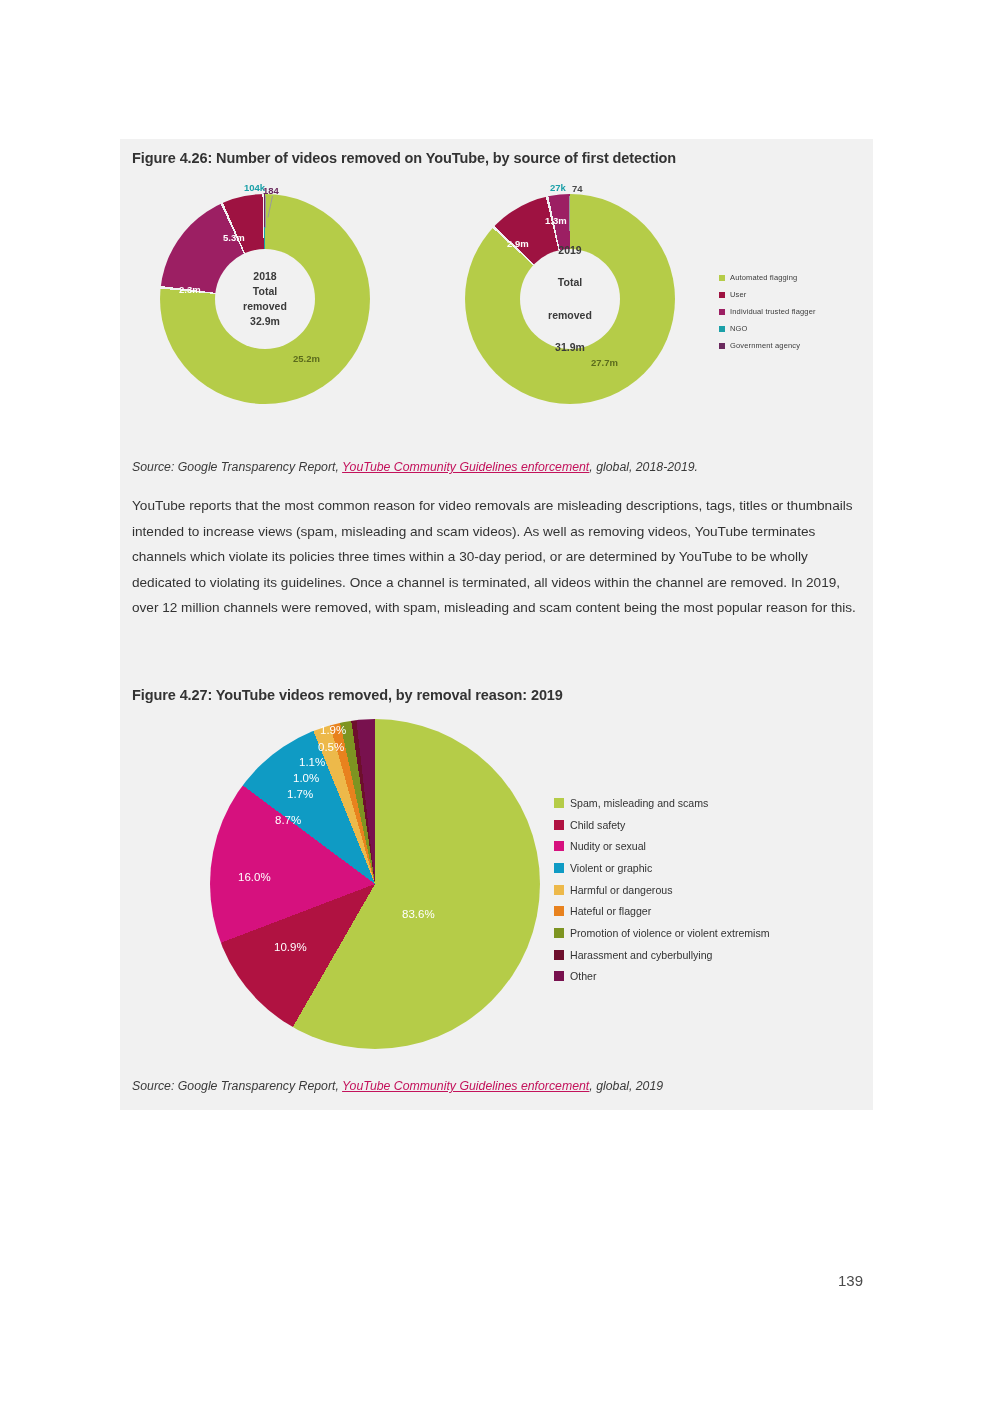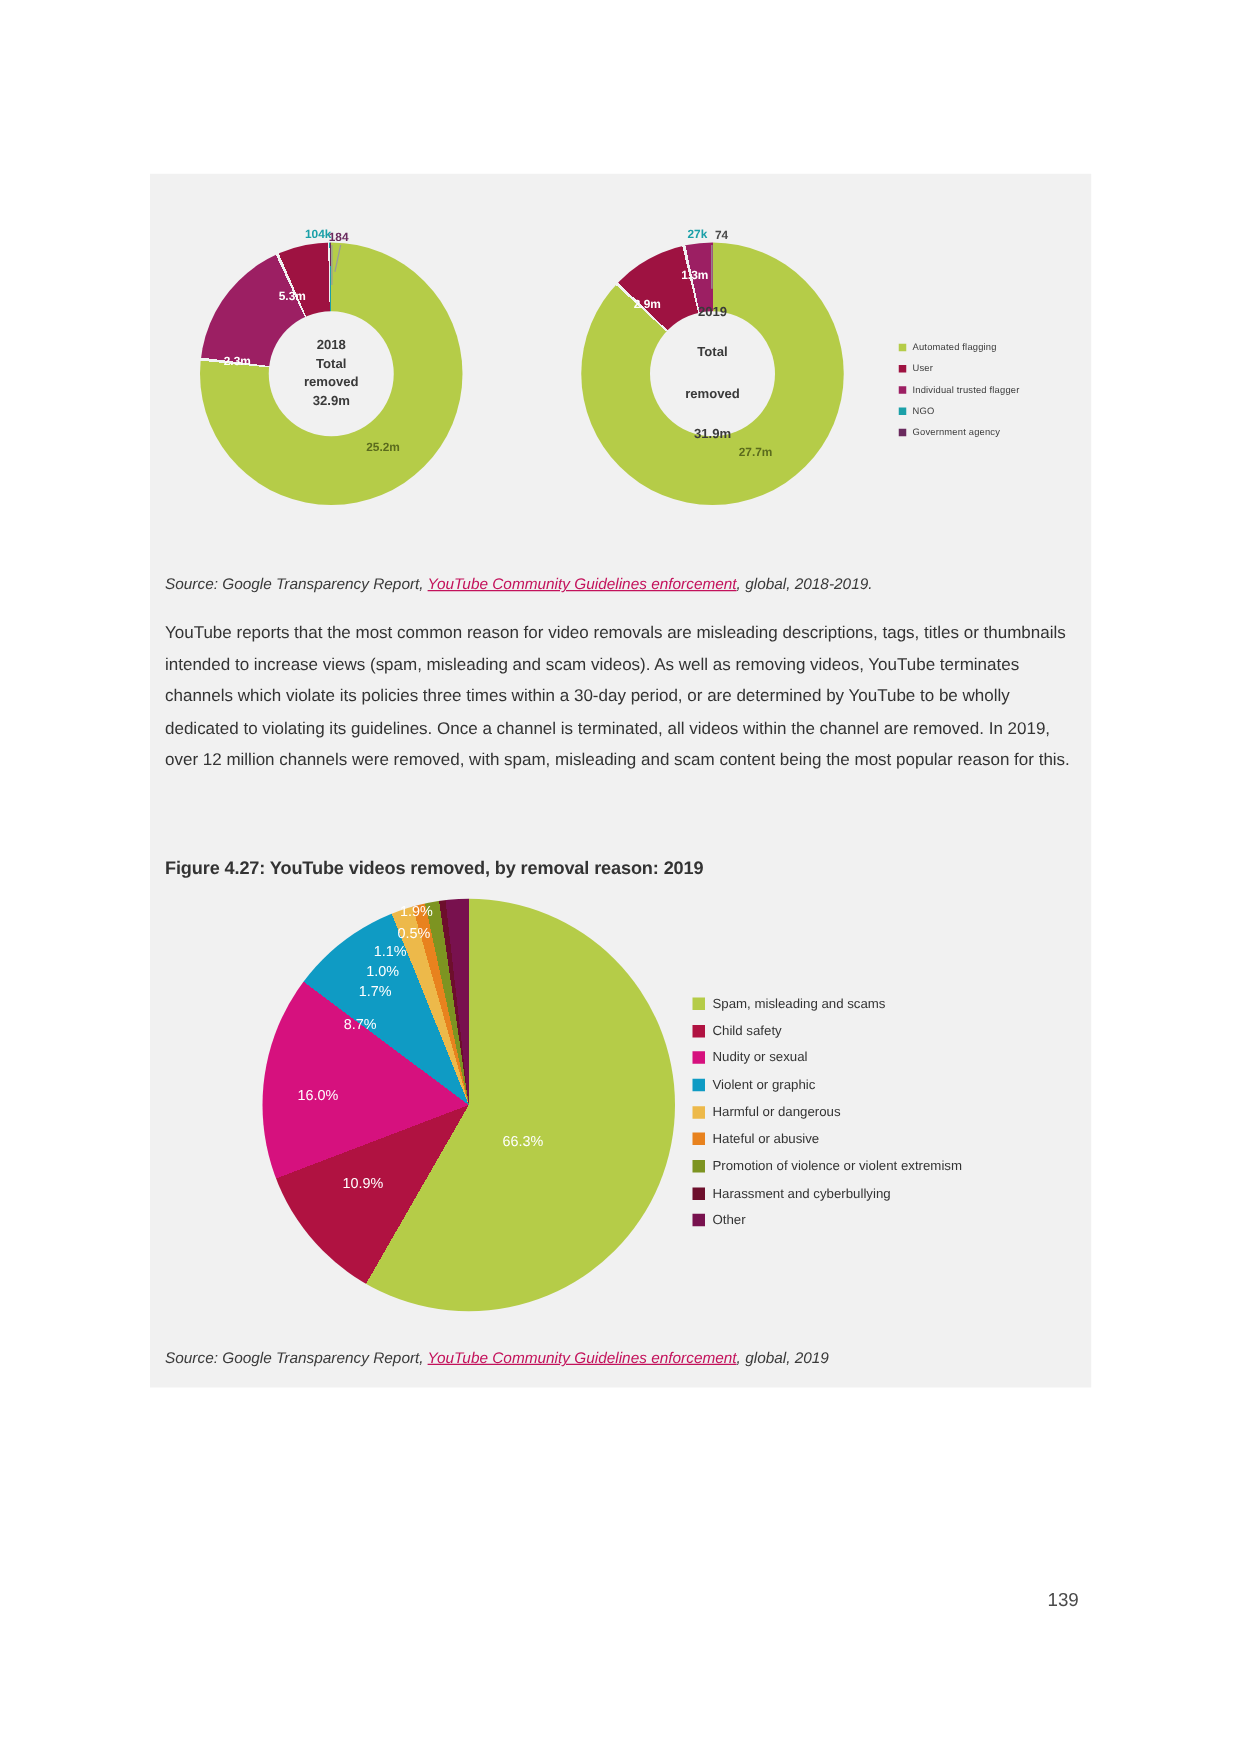--- a/index.html
+++ b/index.html
@@ -120,20 +120,21 @@
     color: #4a4a4a;
   }
 </style>
 </head>
 <body>
 
 <div class="page">
 
   <div class="content-block">
 
+    <div class="fig-title" id="fig426-title">Figure 4.26: Number of videos removed on YouTube, by source of first detection</div>
 
     <div class="donut-wrap" style="left:40px; top:55px; width:210px; height:210px;">
       <div class="donut" style="width:210px; height:210px;
            background: conic-gradient(
              #b5cc48 0deg 275.7deg,
              #f1f1f1 275.7deg 277.1deg,
              #9c1f63 277.1deg 335.0deg,
              #f1f1f1 335.0deg 336.4deg,
              #9e1241 336.4deg 358.6deg,
              #f1f1f1 358.6deg 359.2deg,
@@ -217,21 +218,21 @@
              #b5cc48 0deg 209.88deg,
              #b01241 209.88deg 249.12deg,
              #d6117e 249.12deg 306.72deg,
              #0f9bc4 306.72deg 338.04deg,
              #edb94a 338.04deg 344.16deg,
              #e8821e 344.16deg 347.76deg,
              #7d9421 347.76deg 351.72deg,
              #6d0f2c 351.72deg 353.52deg,
              #78114e 353.52deg 360deg);"></div>
 
-      <div class="pie-lbl" style="left:192px; top:189px;">66.3%</div>
+      <div class="pie-lbl" style="left:192px; top:189px;">83.6%</div>
       <div class="pie-lbl" style="left:64px; top:222px;">10.9%</div>
       <div class="pie-lbl" style="left:28px; top:152px;">16.0%</div>
       <div class="pie-lbl" style="left:65px; top:95px;">8.7%</div>
       <div class="pie-lbl" style="left:77px; top:69px;">1.7%</div>
       <div class="pie-lbl" style="left:83px; top:53px;">1.0%</div>
       <div class="pie-lbl" style="left:89px; top:37px;">1.1%</div>
       <div class="pie-lbl" style="left:97px; top:22px;padding-left:11px;">0.5%</div>
       <div class="pie-lbl" style="left:110px; top:5px;">1.9%</div>
     </div>
 
@@ -251,21 +252,21 @@
       <div class="li">
         <span class="sw" style="background:#0f9bc4"></span>
         <span class="lt">Violent or graphic</span>
       </div>
       <div class="li">
         <span class="sw" style="background:#edb94a"></span>
         <span class="lt">Harmful or dangerous</span>
       </div>
       <div class="li">
         <span class="sw" style="background:#e8821e"></span>
-        <span class="lt">Hateful  or abusive</span>
+        <span class="lt">Hateful  or flagger</span>
       </div>
       <div class="li">
         <span class="sw" style="background:#7d9421"></span>
         <span class="lt">Promotion of violence or violent extremism</span>
       </div>
       <div class="li">
         <span class="sw" style="background:#6d0f2c"></span>
         <span class="lt">Harassment and cyberbullying</span>
       </div>
       <div class="li">

